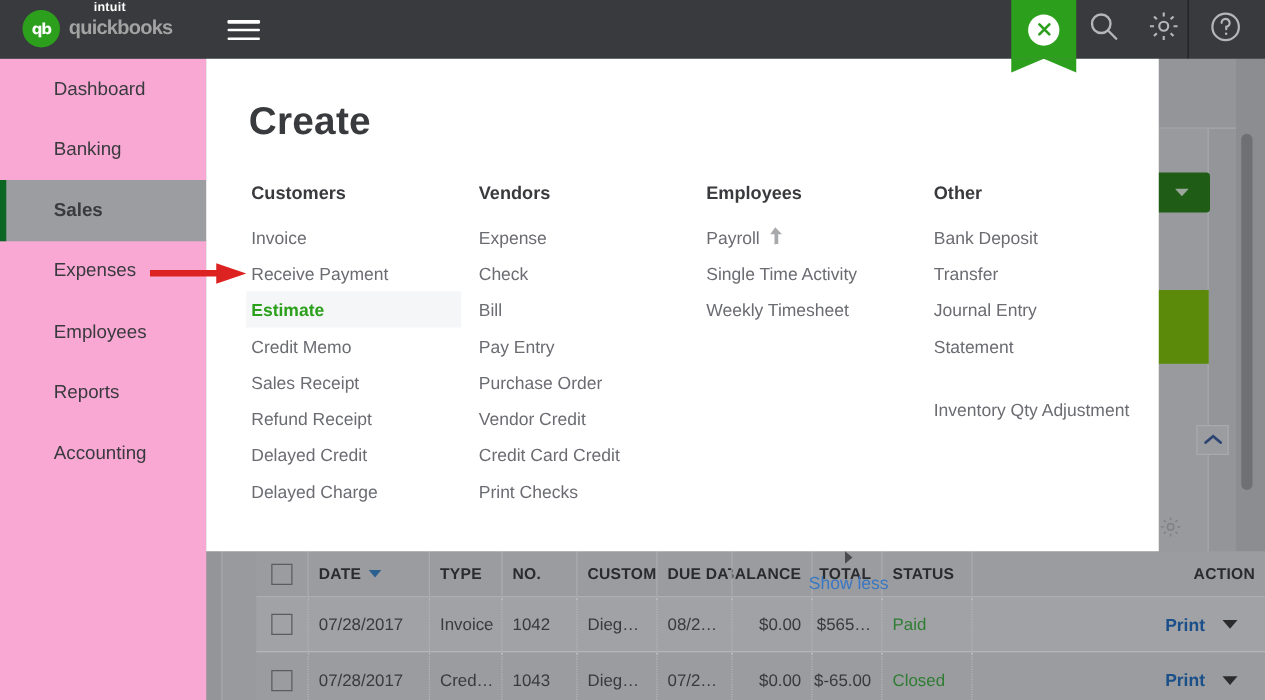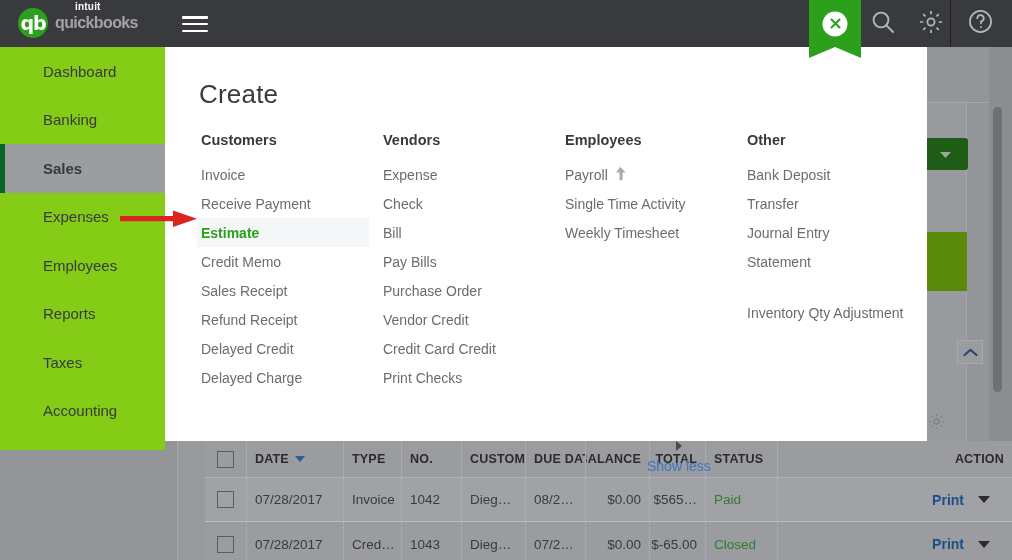--- a/index.html
+++ b/index.html
@@ -15,21 +15,21 @@
   .topbar {
     position: absolute; left: 0; top: 0; width: 1012px; height: 47px;
     background: #393a3d; z-index: 40;
   }
   .logo-wrap {
     position: absolute; left: 18px; top: 8px;
     display: flex; align-items: center; gap: 7px;
   }
   .logo-mark {
     width: 30px; height: 30px; border-radius: 50%; background: #2ca01c;
-    color: #fff; font-size: 19px; font-weight: bold; letter-spacing: -1px;
+    color: #fff; font-size: 12px; font-weight: bold; letter-spacing: -1px;
     display: flex; align-items: center; justify-content: center;
     font-family: "DejaVu Sans", sans-serif;
   }
   .logo-text { position: relative; }
   .logo-intuit {
     font-size: 10px; color: #fff; letter-spacing: .2px;
     position: absolute; left: 20px; top: -13px; font-weight: 600;
   }
   .logo-qb {
     font-size: 16px; color: #a3a3a3; font-weight: bold; letter-spacing: -.6px;
@@ -62,22 +62,22 @@
     position: absolute; top: 0; height: 47px; width: 50px;
     display: flex; align-items: center; justify-content: center; cursor: pointer;
   }
   #search-btn { left: 858px; }
   #gear-btn   { left: 906px; }
   #help-btn   { left: 955px; }
   .vdiv { position: absolute; top: 0; width: 1px; height: 47px; background: #000; opacity: .45; }
 
   
   .sidebar {
-    position: absolute; left: 0; top: 47px; width: 165px; height: 403px;
-    background: #84cc16; z-index: 10;
+    position: absolute; left: 0; top: 47px; width: 165px; height: 513px;
+    background: #f9a8d4; z-index: 10;
   }
   .nav-item {
     position: relative; height: 48.5px; display: flex; align-items: center;
     padding-left: 43px; font-size: 15px; color: #393a3d; cursor: pointer;
     font-family: "Liberation Sans", sans-serif;
   }
   .nav-item.active { font-weight: bold; background: #9b9da0; }
   .nav-item.active::before {
     content: ""; position: absolute; left: 0; top: 0; width: 5px; height: 100%;
     background: #0b6623;
@@ -158,21 +158,21 @@
               border-right: 6px solid transparent; border-top: 7px solid #2b2b2d; }
   .sort-caret { width: 0; height: 0; border-left: 5px solid transparent;
               border-right: 5px solid transparent; border-top: 6px solid #2b5f8f; margin-left: 6px; }
 
   
   .create-panel {
     position: absolute; left: 165px; top: 45px; width: 762px; height: 396px;
     background: #fff; z-index: 30; padding: 34px 0 0 34px;
   }
   .panel-title {
-    font-size: 26px; color: #393a3d; font-weight: normal; margin-bottom: 22px;
+    font-size: 31px; color: #393a3d; font-weight: bold; margin-bottom: 32px;
     letter-spacing: .2px;
   }
   .cols { display: flex; }
   .col { width: 187px; }
   .col-head {
     font-size: 14.5px; color: #393a3d; font-weight: bold; margin-bottom: 12px;
     padding-left: 2px;
   }
   .link-row {
     display: flex; align-items: center; gap: 6px;
@@ -300,23 +300,20 @@
     <div class="nav-item">
       <span>Expenses</span>
     </div>
     <div class="nav-item">
       <span>Employees</span>
     </div>
     <div class="nav-item">
       <span>Reports</span>
     </div>
     <div class="nav-item">
-      <span>Taxes</span>
-    </div>
-    <div class="nav-item">
       <span>Accounting</span>
     </div>
   </nav>
 
   <section class="create-panel">
     <h1 class="panel-title">Create</h1>
 
     <div class="cols">
 
       <div class="col">
@@ -352,21 +349,21 @@
         <div class="link-row">
             <span>Expense</span>
           </div>
         <div class="link-row">
             <span>Check</span>
           </div>
         <div class="link-row">
             <span>Bill</span>
           </div>
         <div class="link-row">
-            <span>Pay Bills</span>
+            <span>Pay Entry</span>
           </div>
         <div class="link-row">
             <span>Purchase Order</span>
           </div>
         <div class="link-row">
             <span>Vendor Credit</span>
           </div>
         <div class="link-row">
             <span>Credit Card Credit</span>
           </div>

